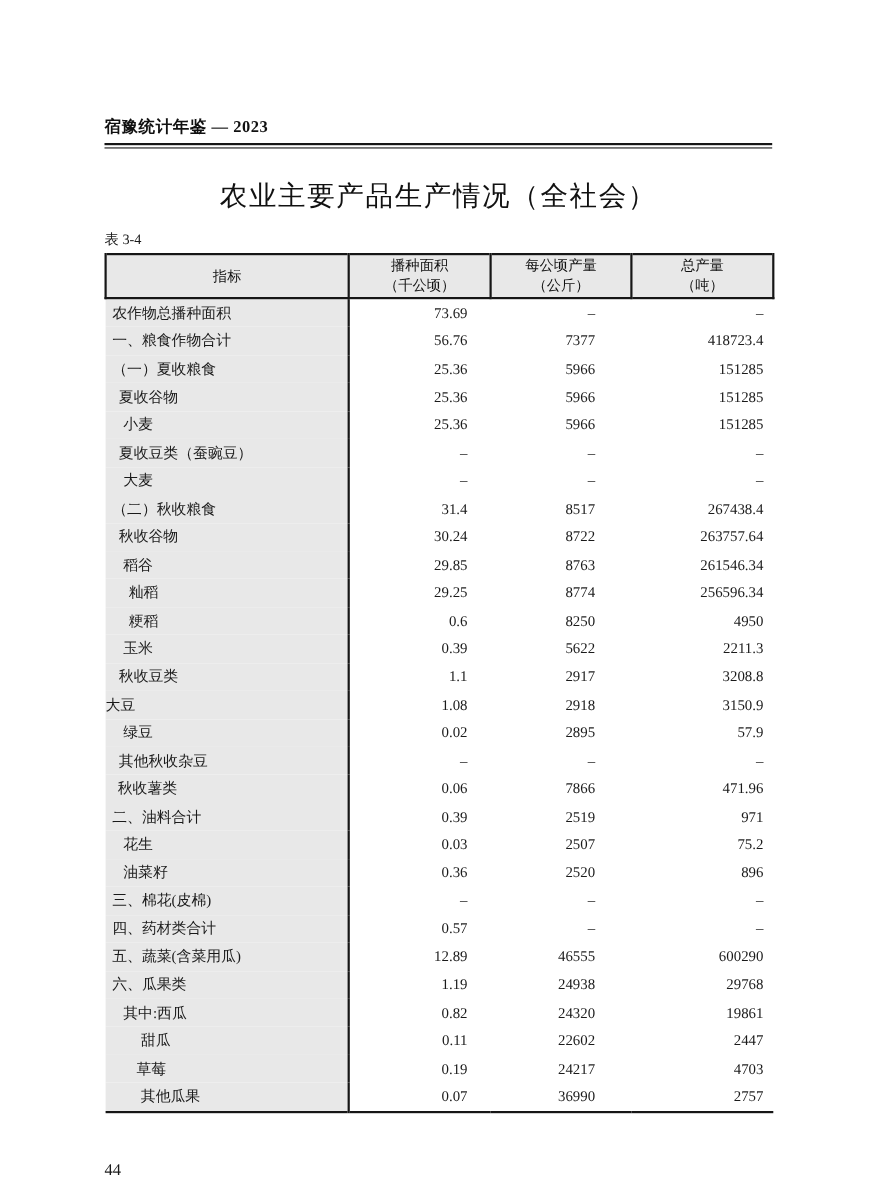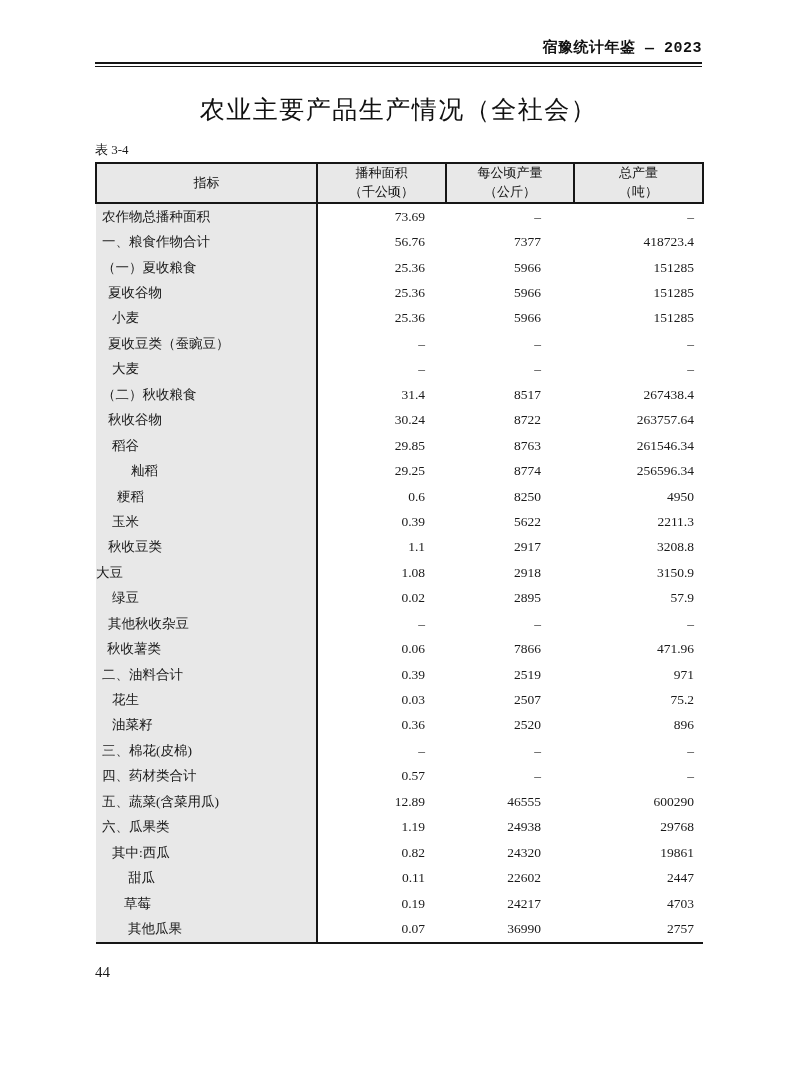--- a/index.html
+++ b/index.html
@@ -8,23 +8,23 @@
     --ink:#1a1a1a;
   }
   html,body{margin:0;padding:0;}
   body{
     width:793px;height:1077px;overflow:hidden;background:#ffffff;
     font-family:"Liberation Serif","DejaVu Serif",serif;color:var(--ink);
     position:relative;
   }
   .content{position:absolute;left:95px;top:0;width:607px;}
   .running-header{
-    margin-top:38px;
-    font-family:Liberation Mono, monospace;
-    font-weight:bold;font-size:15px;letter-spacing:.5px;color:#111;text-align:right;
+    margin-top:106px;
+    font-family:Liberation Serif, serif;
+    font-weight:bold;font-size:15px;letter-spacing:.5px;color:#111;
   }
   .rule-thick{margin-top:5px;height:2px;background:var(--rule);}
   .rule-thin{margin-top:2px;height:1px;background:var(--rule);}
   .title{
     margin:26px 0 0 0;text-align:center;
     font-size:25px;font-weight:normal;letter-spacing:1.5px;color:#111;
   }
   .table-label{margin-top:15px;font-size:13px;}
   table{
     margin-top:3px;border-collapse:collapse;table-layout:fixed;width:607px;
@@ -47,21 +47,21 @@
   }
   td.c-ind{
     background:var(--shade);
     border-right:2px solid var(--rule);
     text-align:left;
   }
   td.c-v{text-align:right;}
   td.v1{padding-right:21px;}
   td.v2{padding-right:33px;}
   td.v3{padding-right:9px;}
-  .footer{margin-top:20px;font-size:15px;}
+  .footer{margin-top:44px;font-size:15px;}
 </style>
 </head>
 <body>
 
 <div class="content">
 
   <div class="running-header">
     <span>宿豫统计年鉴 — 2023</span>
   </div>
   <div class="rule-thick"></div>
@@ -162,21 +162,21 @@
   </tr>
 
   <tr>
     <td class="c-ind" style="padding-left: 16px;">稻谷</td>
     <td class="c-v v1">29.85</td>
     <td class="c-v v2">8763</td>
     <td class="c-v v3">261546.34</td>
   </tr>
 
   <tr>
-    <td class="c-ind" style="padding-left: 35px;">籼稻</td>
+    <td class="c-ind" style="padding-left: 21px;">籼稻</td>
     <td class="c-v v1">29.25</td>
     <td class="c-v v2">8774</td>
     <td class="c-v v3">256596.34</td>
   </tr>
 
   <tr>
     <td class="c-ind" style="padding-left: 21px; margin-top: 36px;">粳稻</td>
     <td class="c-v v1">0.6</td>
     <td class="c-v v2">8250</td>
     <td class="c-v v3">4950</td>

